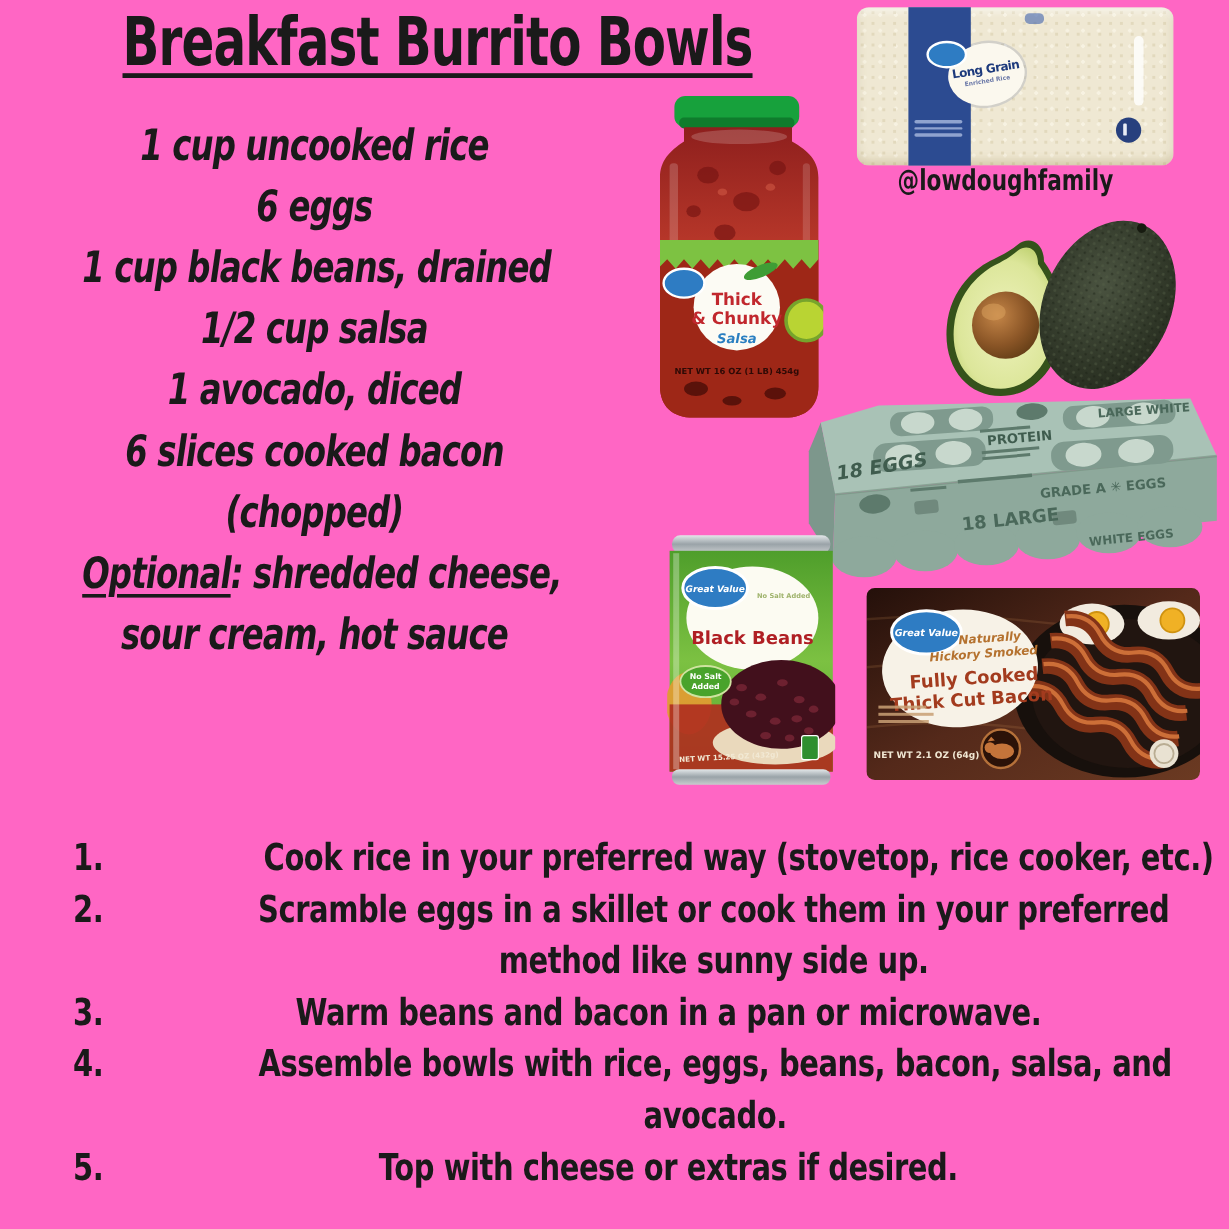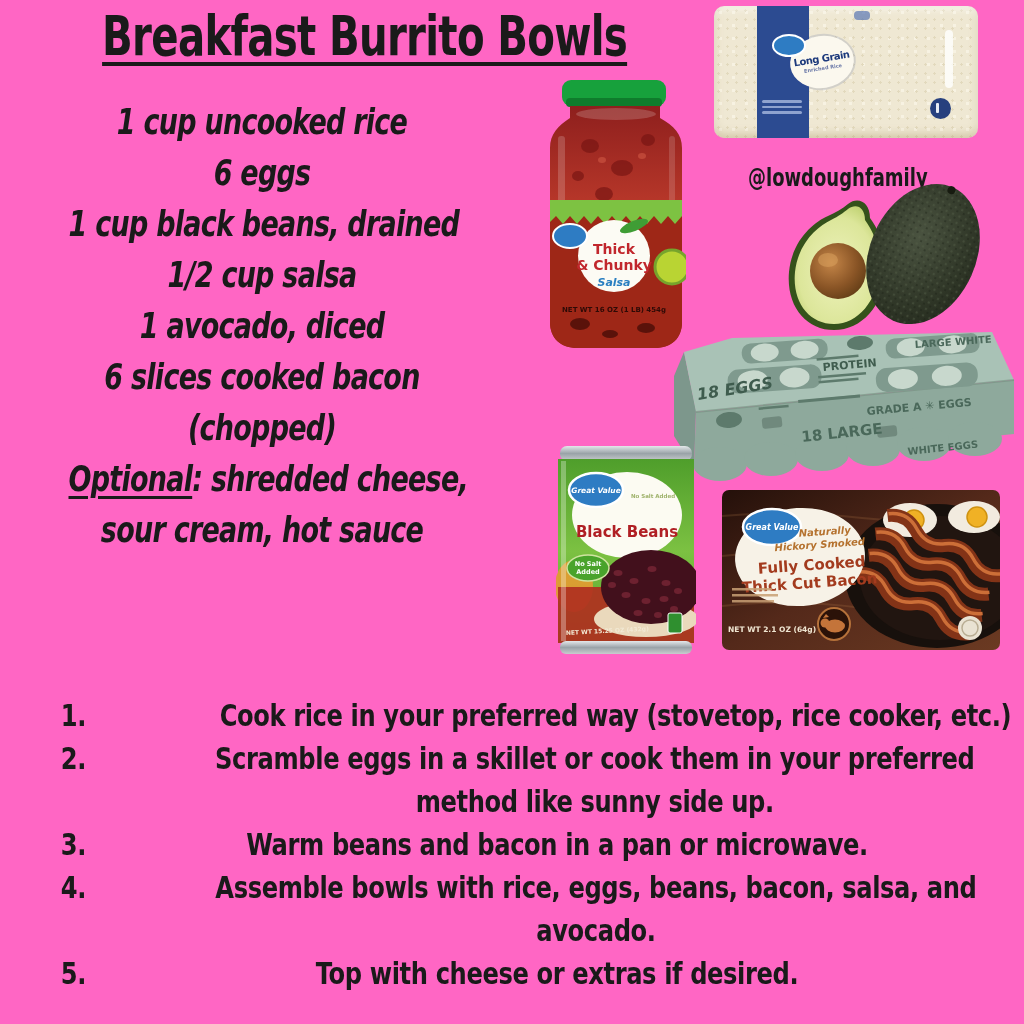--- a/index.html
+++ b/index.html
@@ -8,21 +8,21 @@
         color:#1a1a1a;font-weight:bold;}
   .abs{position:absolute;}
 
   
   .title{top:12px;left:0;width:860px;text-align:left;font-size:56px;line-height:48px;letter-spacing:-1px;}
   .title span{display:inline-block;transform:scaleX(.72);transform-origin:center;
               text-decoration:underline;text-decoration-thickness:4px;text-underline-offset:7px;}
   .ingredients{top:96px;left:4px;width:516px;text-align:center;font-size:36px;line-height:51px;letter-spacing:-1px;font-style:italic;}
   .ing-line{transform:scaleX(.75);transform-origin:center;white-space:pre;}
   .opt-label{text-decoration:underline;text-decoration-thickness:3px;text-underline-offset:5px;}
-  .handle{top:136px;left:690px;width:295px;text-align:center;font-size:24px;margin-top:28px;}
+  .handle{top:136px;left:690px;width:295px;text-align:center;font-size:24px;}
   .handle span{display:inline-block;transform:scaleX(.75);transform-origin:center;white-space:nowrap;}
 
   .instructions{top:694px;left:28px;width:978px;margin:0;padding:0;list-style:none;
                 font-size:31px;line-height:43px;letter-spacing:-0.5px;}
   .step{display:grid;grid-template-columns:80px 1fr;}
   .step-num{padding-left:42px;transform:scaleX(.78);transform-origin:left;white-space:pre;}
   .step-text{text-align:center;white-space:pre;transform:scaleX(.78);transform-origin:center;}
 
   
   .rice-bag{left:714px;top:6px;width:264px;height:132px;}

